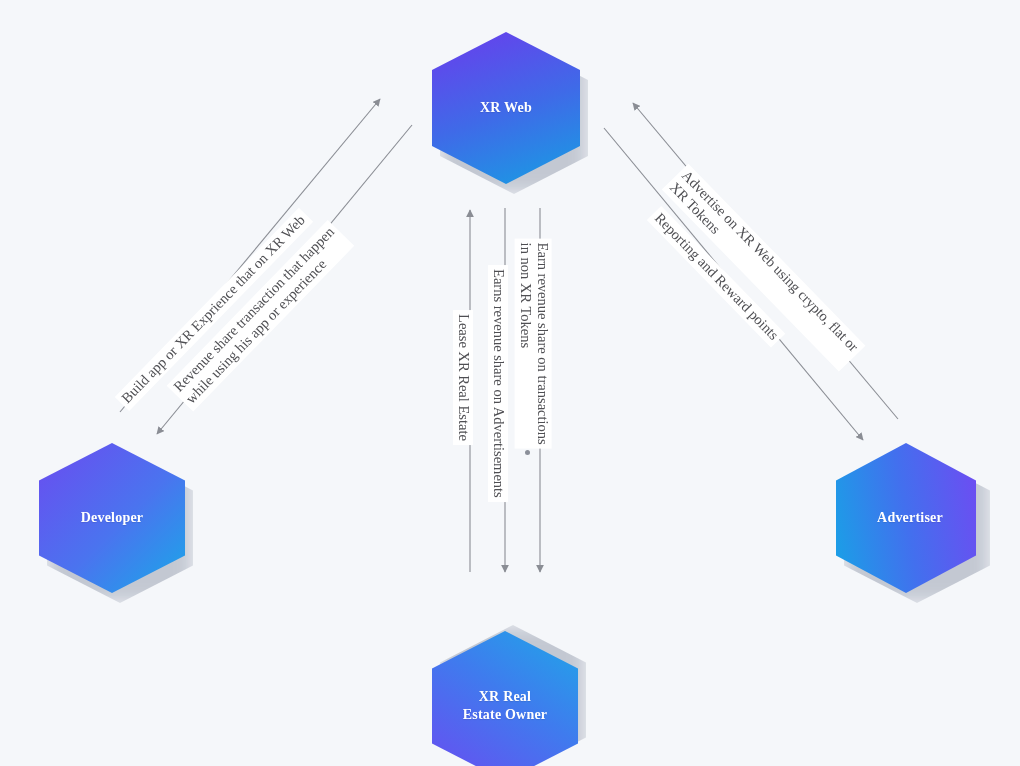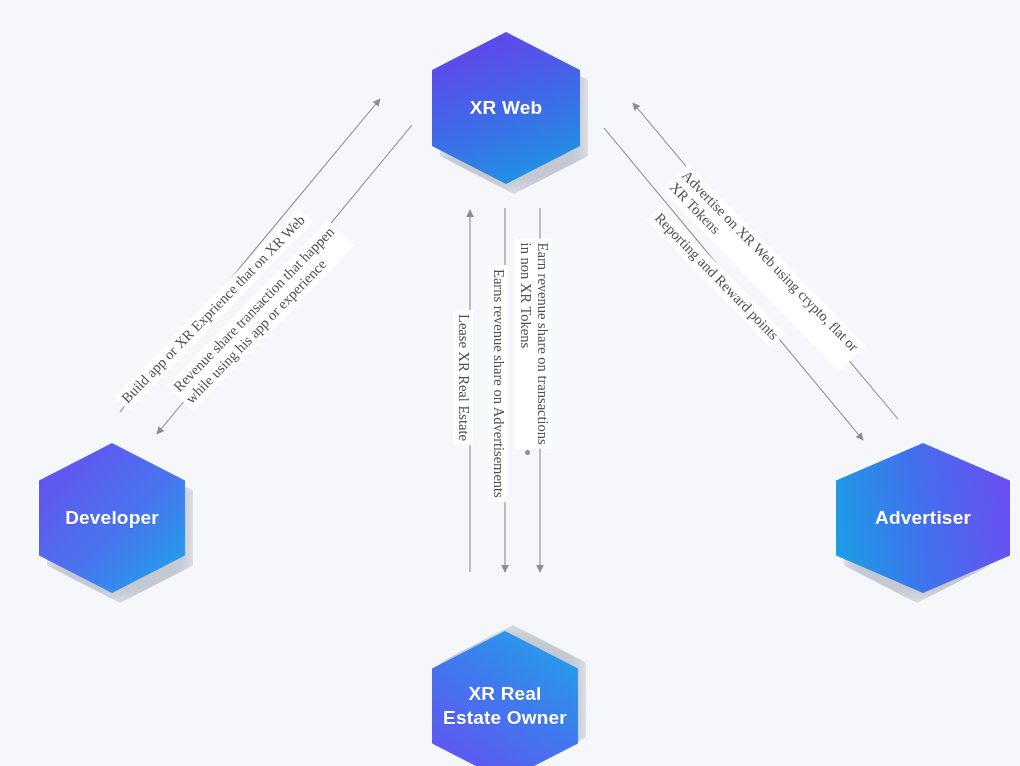--- a/index.html
+++ b/index.html
@@ -32,39 +32,40 @@
     display: flex;
     align-items: center;
     justify-content: center;
     text-align: center;
     -webkit-clip-path: polygon(50% 0%, 100% 25%, 100% 75%, 50% 100%, 0% 75%, 0% 25%);
     clip-path: polygon(50% 0%, 100% 25%, 100% 75%, 50% 100%, 0% 75%, 0% 25%);
   }
   .node-label {
     color: #ffffff;
     font-weight: bold;
-    font-size: 19px;
+    font-size: 14px;
     line-height: 1.28;
     letter-spacing: 0.2px;
     text-shadow: 0 1px 1px rgba(0,0,0,0.10);
     white-space: pre-line;
     pointer-events: none;
+    font-family: Liberation Serif, serif;
   }
   .node-shadow {
     position: absolute;
     -webkit-clip-path: polygon(50% 0%, 100% 25%, 100% 75%, 50% 100%, 0% 75%, 0% 25%);
     clip-path: polygon(50% 0%, 100% 25%, 100% 75%, 50% 100%, 0% 75%, 0% 25%);
     background: rgba(80,92,120,0.30);
     filter: blur(9px);
   }
 
   
   #node-xr-web      { left: 432px; top: 32px;  width: 148px; height: 152px; }
   #node-developer   { left: 39px;  top: 443px; width: 146px; height: 150px; }
-  #node-advertiser  { left: 836px; top: 443px; width: 174px; height: 150px; }
+  #node-advertiser  { left: 836px; top: 443px; width: 132px; height: 150px; padding-left: 8px; }
   #node-real-estate { left: 432px; top: 631px; width: 146px; height: 150px; }
 
   #shadow-xr-web      { left: 440px; top: 42px;  width: 148px; height: 152px; }
   #shadow-developer   { left: 47px;  top: 453px; width: 146px; height: 150px; }
   #shadow-advertiser  { left: 844px; top: 453px; width: 146px; height: 150px; }
   #shadow-real-estate { left: 440px; top: 625px; width: 146px; height: 150px; }
 
   
   .edge-label {
     position: absolute;

